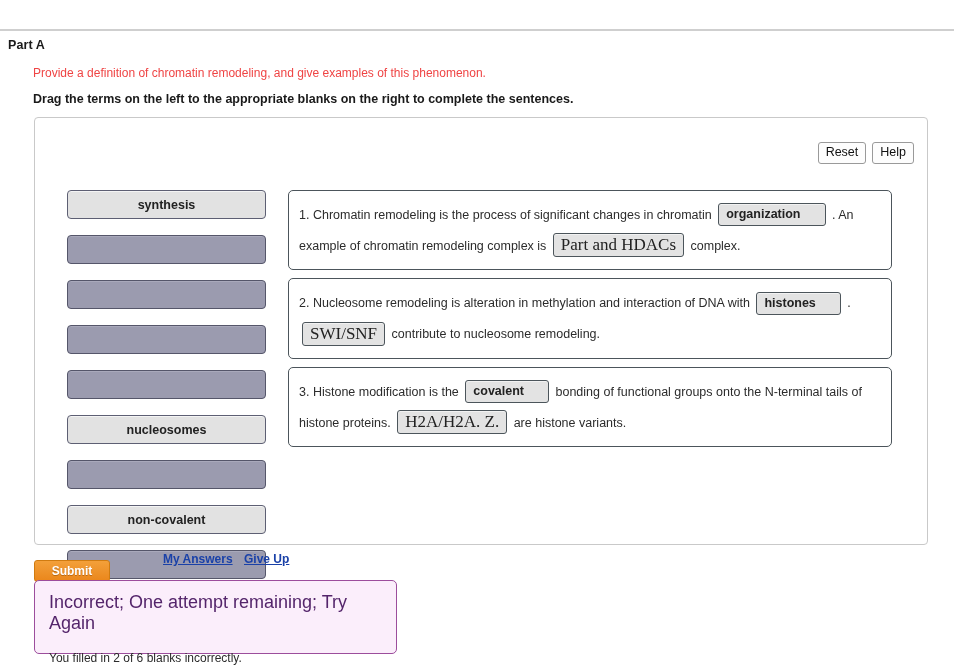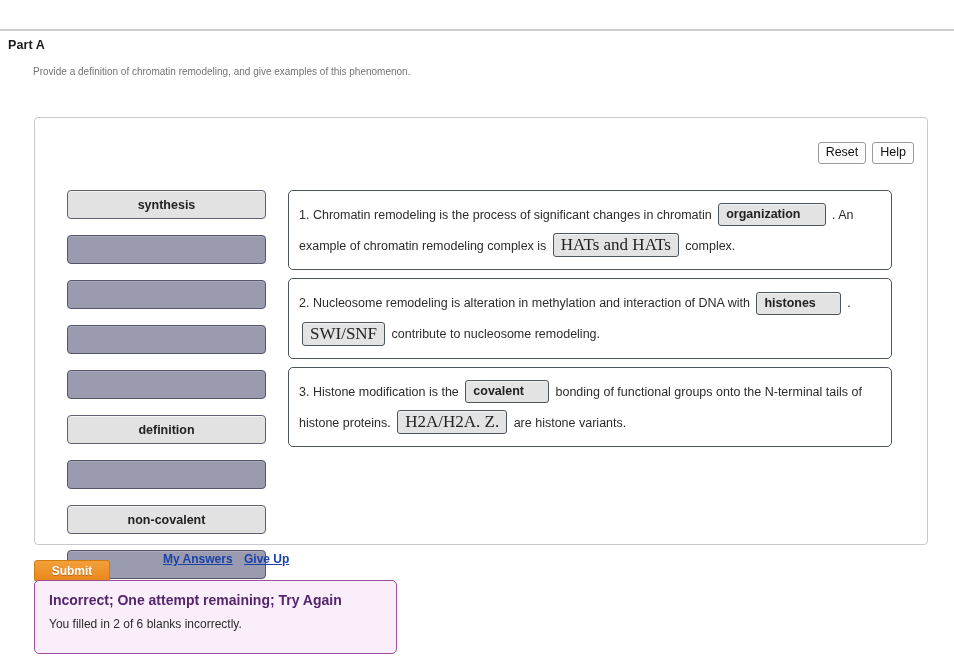--- a/index.html
+++ b/index.html
@@ -29,22 +29,22 @@
     position: absolute;
     left: 8px; top: 38px;
     font-size: 12.5px;
     font-weight: bold;
     color: #1a1a1a;
     letter-spacing: .1px;
   }
   .prompt {
     position: absolute;
     left: 33px; top: 66px;
-    font-size: 10px;
-    color: #737373;
+    font-size: 12px;
+    color: #ef4444;
   }
   .instruction {
     position: absolute;
     left: 33px; top: 92px;
     font-size: 12.5px;
     font-weight: bold;
     color: #1a1a1a;
   }
 
   
@@ -177,66 +177,67 @@
   .feedback {
     position: absolute;
     left: 34px; top: 580px;
     width: 363px; height: 74px;
     background: #fbeefb;
     border: 1px solid #9c4d9c;
     border-radius: 5px;
     padding: 11px 14px;
   }
   .feedback-title {
-    font-size: 14px;
-    font-weight: bold;
+    font-size: 18px;
+    font-weight: normal;
     color: #54256b;
-    margin-bottom: 9px;
+    margin-bottom: 17px;
   }
   .feedback-body {
     font-size: 12px;
     color: #2b2b2b;
   }
 </style>
 </head>
 <body>
 
 <div class="page">
 
   <div class="top-rule"></div>
 
   <div class="part-title">Part A</div>
   <div class="prompt">Provide a definition of chromatin remodeling, and give examples of this phenomenon.</div>
+  <div class="instruction">Drag the terms on the left to the appropriate blanks on the right to complete the sentences.</div>
 
   <div class="activity-panel">
 
     <div class="tool-row">
       <button class="tool-btn">Reset</button>
       <button class="tool-btn">Help</button>
     </div>
 
     <div class="term-bank">
       <div class="term filled">synthesis</div>
       <div class="term used"></div>
       <div class="term used"></div>
       <div class="term used"></div>
       <div class="term used"></div>
-      <div class="term filled">definition</div>
+      <div class="term filled">nucleosomes</div>
       <div class="term used"></div>
       <div class="term filled">non-covalent</div>
       <div class="term used"></div>
     </div>
 
     <div class="sentences">
 
       <div class="sentence-box">
         <span class="txt">1. Chromatin remodeling is the process of significant changes in chromatin</span>
         <span class="blank">organization</span>
         <span class="txt">. An example of chromatin remodeling complex is</span>
-        <span class="blank mathy">HATs and HATs</span>
+        <span class="blank mathy">Part and HDACs</span>
         <span class="txt">complex.</span>
       </div>
 
       <div class="sentence-box">
         <span class="txt">2. Nucleosome remodeling is alteration in methylation and interaction of DNA with</span>
         <span class="blank">histones</span>
         <span class="txt">.</span>
         <span class="blank mathy">SWI/SNF</span>
         <span class="txt">contribute to nucleosome remodeling.</span>
       </div>

